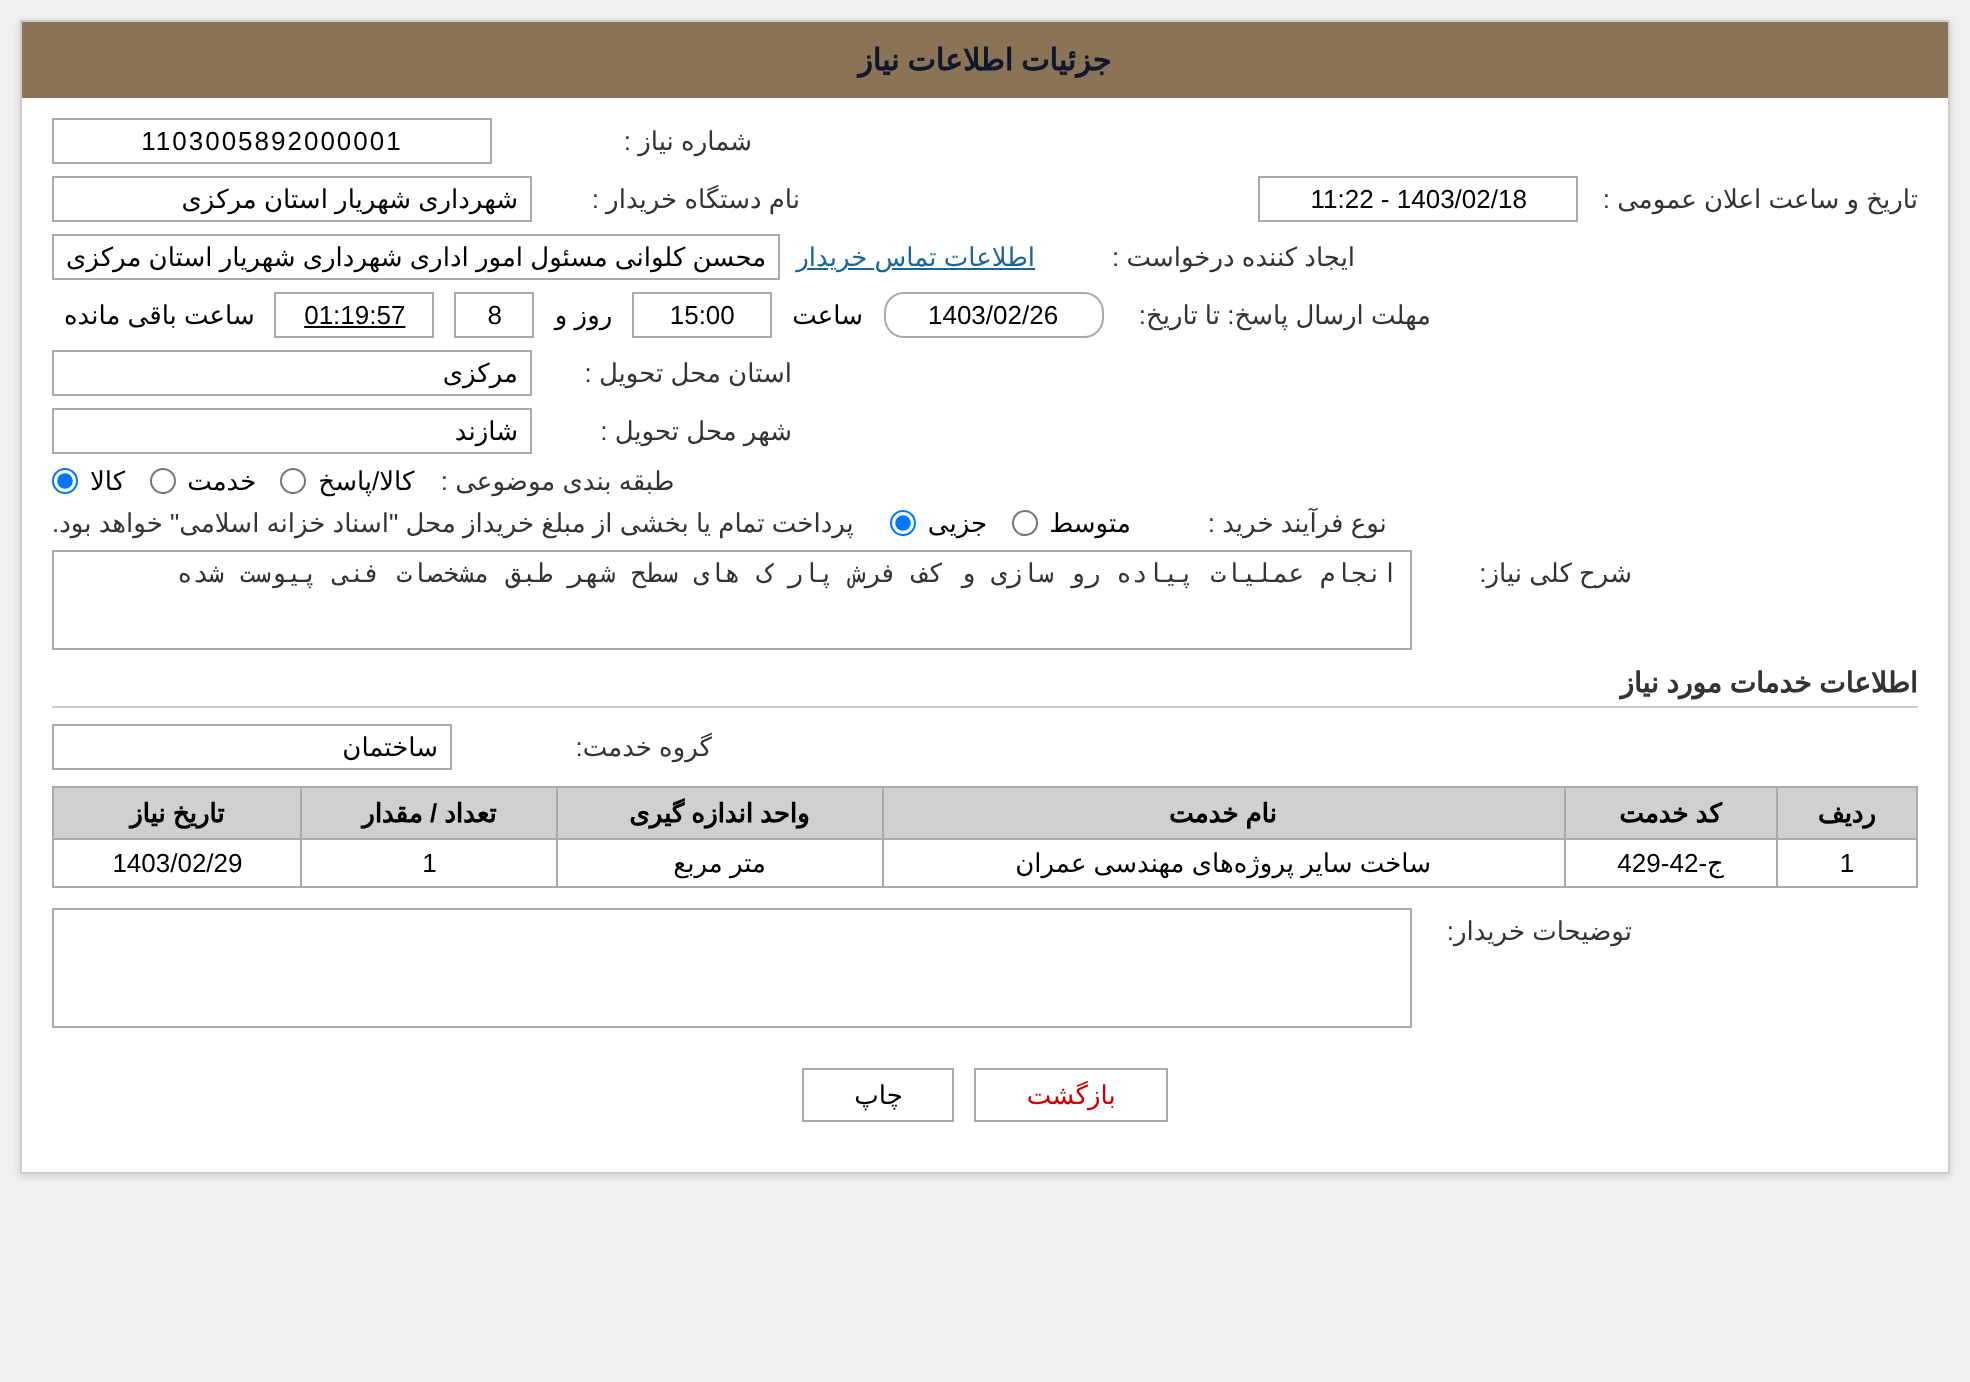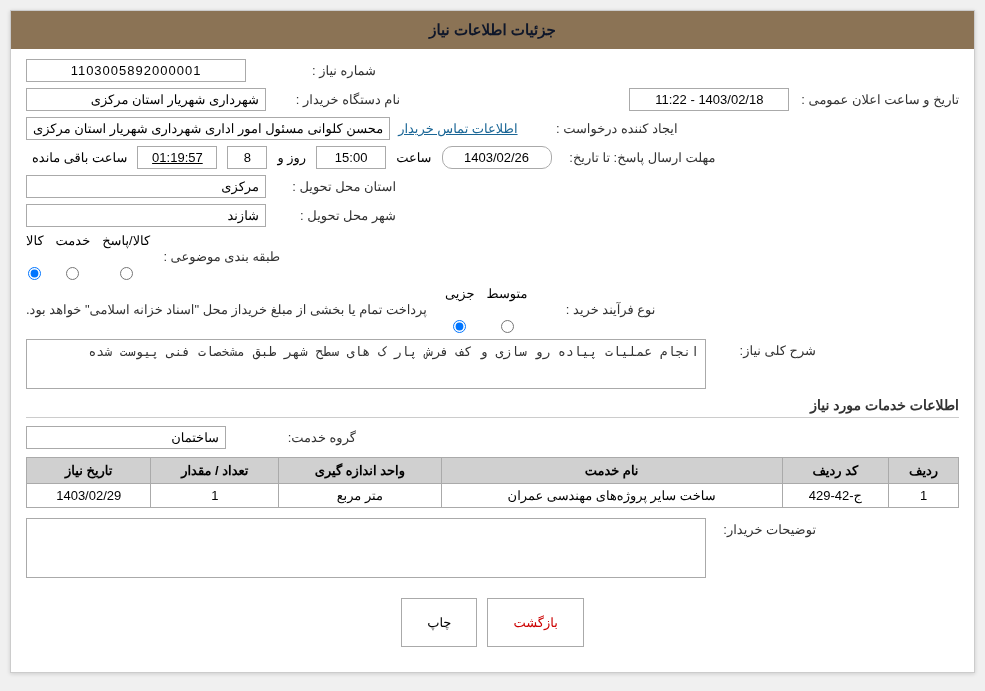--- a/index.html
+++ b/index.html
@@ -79,22 +79,21 @@
     }
     .radio-group {
       display: flex;
       gap: 12px;
       align-items: center;
       direction: rtl;
     }
     .radio-item {
       display: flex;
       align-items: center;
-      gap: 19px;
-      flex-direction: column;
+      gap: 6px;
     }
     .radio-item input[type="radio"] {
       margin: 0;
     }
     .purchase-type-row {
       display: flex;
       align-items: center;
       justify-content: flex-end;
       margin-bottom: 6px;
       gap: 8px;
@@ -179,21 +178,21 @@
     }
     .buttons-row {
       display: flex;
       justify-content: center;
       gap: 10px;
       padding: 10px 0 15px 0;
     }
     .btn-print {
       background: #fff;
       border: 1px solid #aaa;
-      padding: 16px 25px;
+      padding: 5px 25px;
       font-size: 13px;
       cursor: pointer;
       font-family: Tahoma, Arial, sans-serif;
     }
     .btn-back {
       background: #fff;
       border: 1px solid #aaa;
       padding: 5px 25px;
       font-size: 13px;
       cursor: pointer;
@@ -306,21 +305,21 @@
     <div class="service-group-row">
       <span class="label-col">گروه خدمت:</span>
       <div class="value-box" style="min-width:200px;">ساختمان</div>
     </div>
 
     <div class="table-container">
       <table>
         <thead>
           <tr>
             <th>ردیف</th>
-            <th>کد ردیف</th>
+            <th>کد خدمت</th>
             <th>نام خدمت</th>
             <th>واحد اندازه گیری</th>
             <th>تعداد / مقدار</th>
             <th>تاریخ نیاز</th>
           </tr>
         </thead>
         <tbody id="services-tbody">
         <tr>
     <td>1</td>
     <td>ج-42-429</td>

